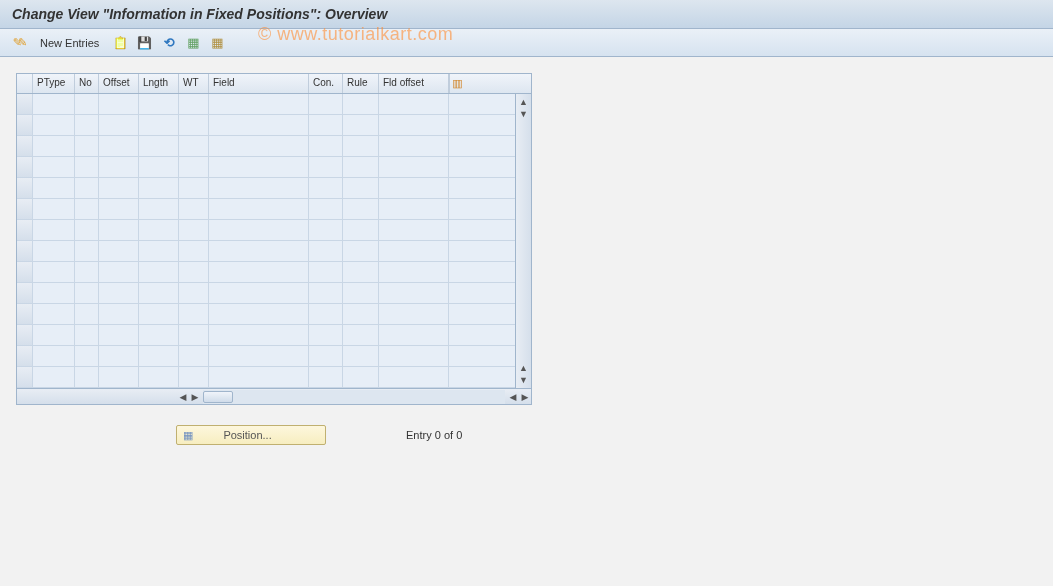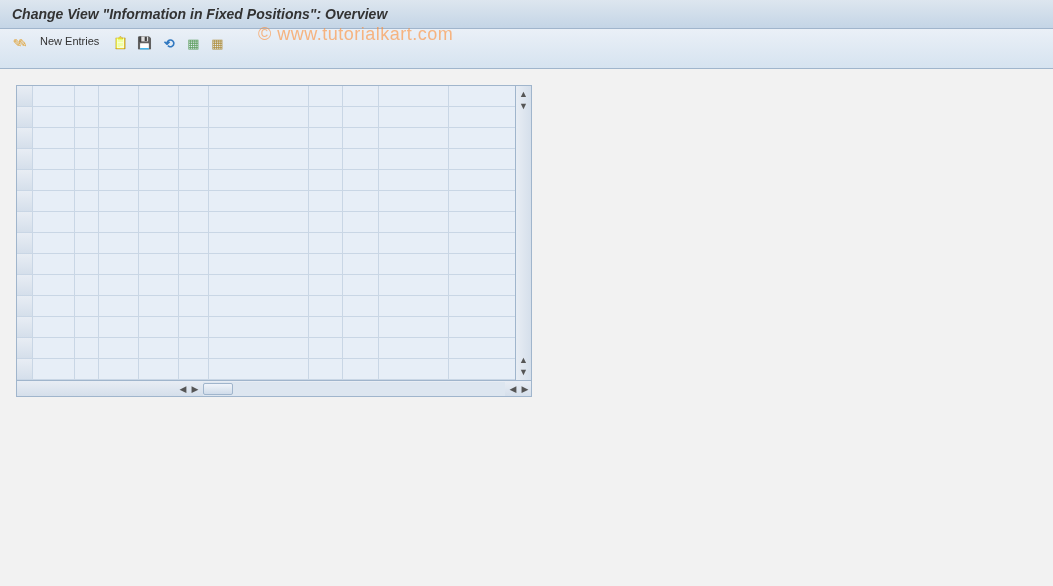--- a/index.html
+++ b/index.html
@@ -21,22 +21,23 @@
       font-size: 14px;
       font-weight: bold;
       font-style: italic;
       color: #333;
     }
     .toolbar {
       background: linear-gradient(#eaf0f7, #d6e3f0);
       border-bottom: 1px solid #a0b5cc;
       padding: 4px 8px;
       display: flex;
+      align-items: center;
       gap: 4px;
-      height: 40px;
+      height: 28px;
     }
     .tb-btn {
       display: inline-flex;
       align-items: center;
       justify-content: center;
       width: 20px;
       height: 20px;
       cursor: pointer;
       border-radius: 2px;
     }
@@ -249,20 +250,33 @@
   <span class="tb-btn undo-icon"></span>
   <span class="tb-btn table-icon"></span>
   <span class="tb-btn table2-icon"></span>
 </div>
 
 <div class="watermark">© www.tutorialkart.com</div>
 
 <div class="content">
 
   <div class="grid-container">
+    <div class="grid-header">
+      <div class="grid-header-corner c-sel"></div>
+      <div class="grid-header-cell c-ptype">PType</div>
+      <div class="grid-header-cell c-no">No</div>
+      <div class="grid-header-cell c-offset">Offset</div>
+      <div class="grid-header-cell c-lngth">Lngth</div>
+      <div class="grid-header-cell c-wt">WT</div>
+      <div class="grid-header-cell c-field">Field</div>
+      <div class="grid-header-cell c-con">Con.</div>
+      <div class="grid-header-cell c-rule">Rule</div>
+      <div class="grid-header-cell c-fldoff">Fld offset</div>
+      <div class="config-icon"></div>
+    </div>
     <div class="grid-body">
       <div class="grid-rows" id="grid-rows">
           <div class="grid-row">
             <div class="grid-cell c-sel row-sel"></div>
             <div class="grid-cell c-ptype"></div>
             <div class="grid-cell c-no"></div>
             <div class="grid-cell c-offset"></div>
             <div class="grid-cell c-lngth"></div>
             <div class="grid-cell c-wt"></div>
             <div class="grid-cell c-field"></div>
@@ -443,13 +457,20 @@
       <div class="scroll-btn">◀</div>
       <div class="scroll-btn">▶</div>
       <div class="hscroll-track">
         <div class="hscroll-thumb"></div>
       </div>
       <div class="scroll-btn">◀</div>
       <div class="scroll-btn">▶</div>
     </div>
   </div>
 
+  <div class="footer-row">
+    <div class="position-btn">
+      <span class="position-btn-icon"></span>
+      <span class="position-btn-label">Position...</span>
+    </div>
+    <span class="entry-status">Entry 0 of 0</span>
+  </div>
 </div>
 
 </body></html>

